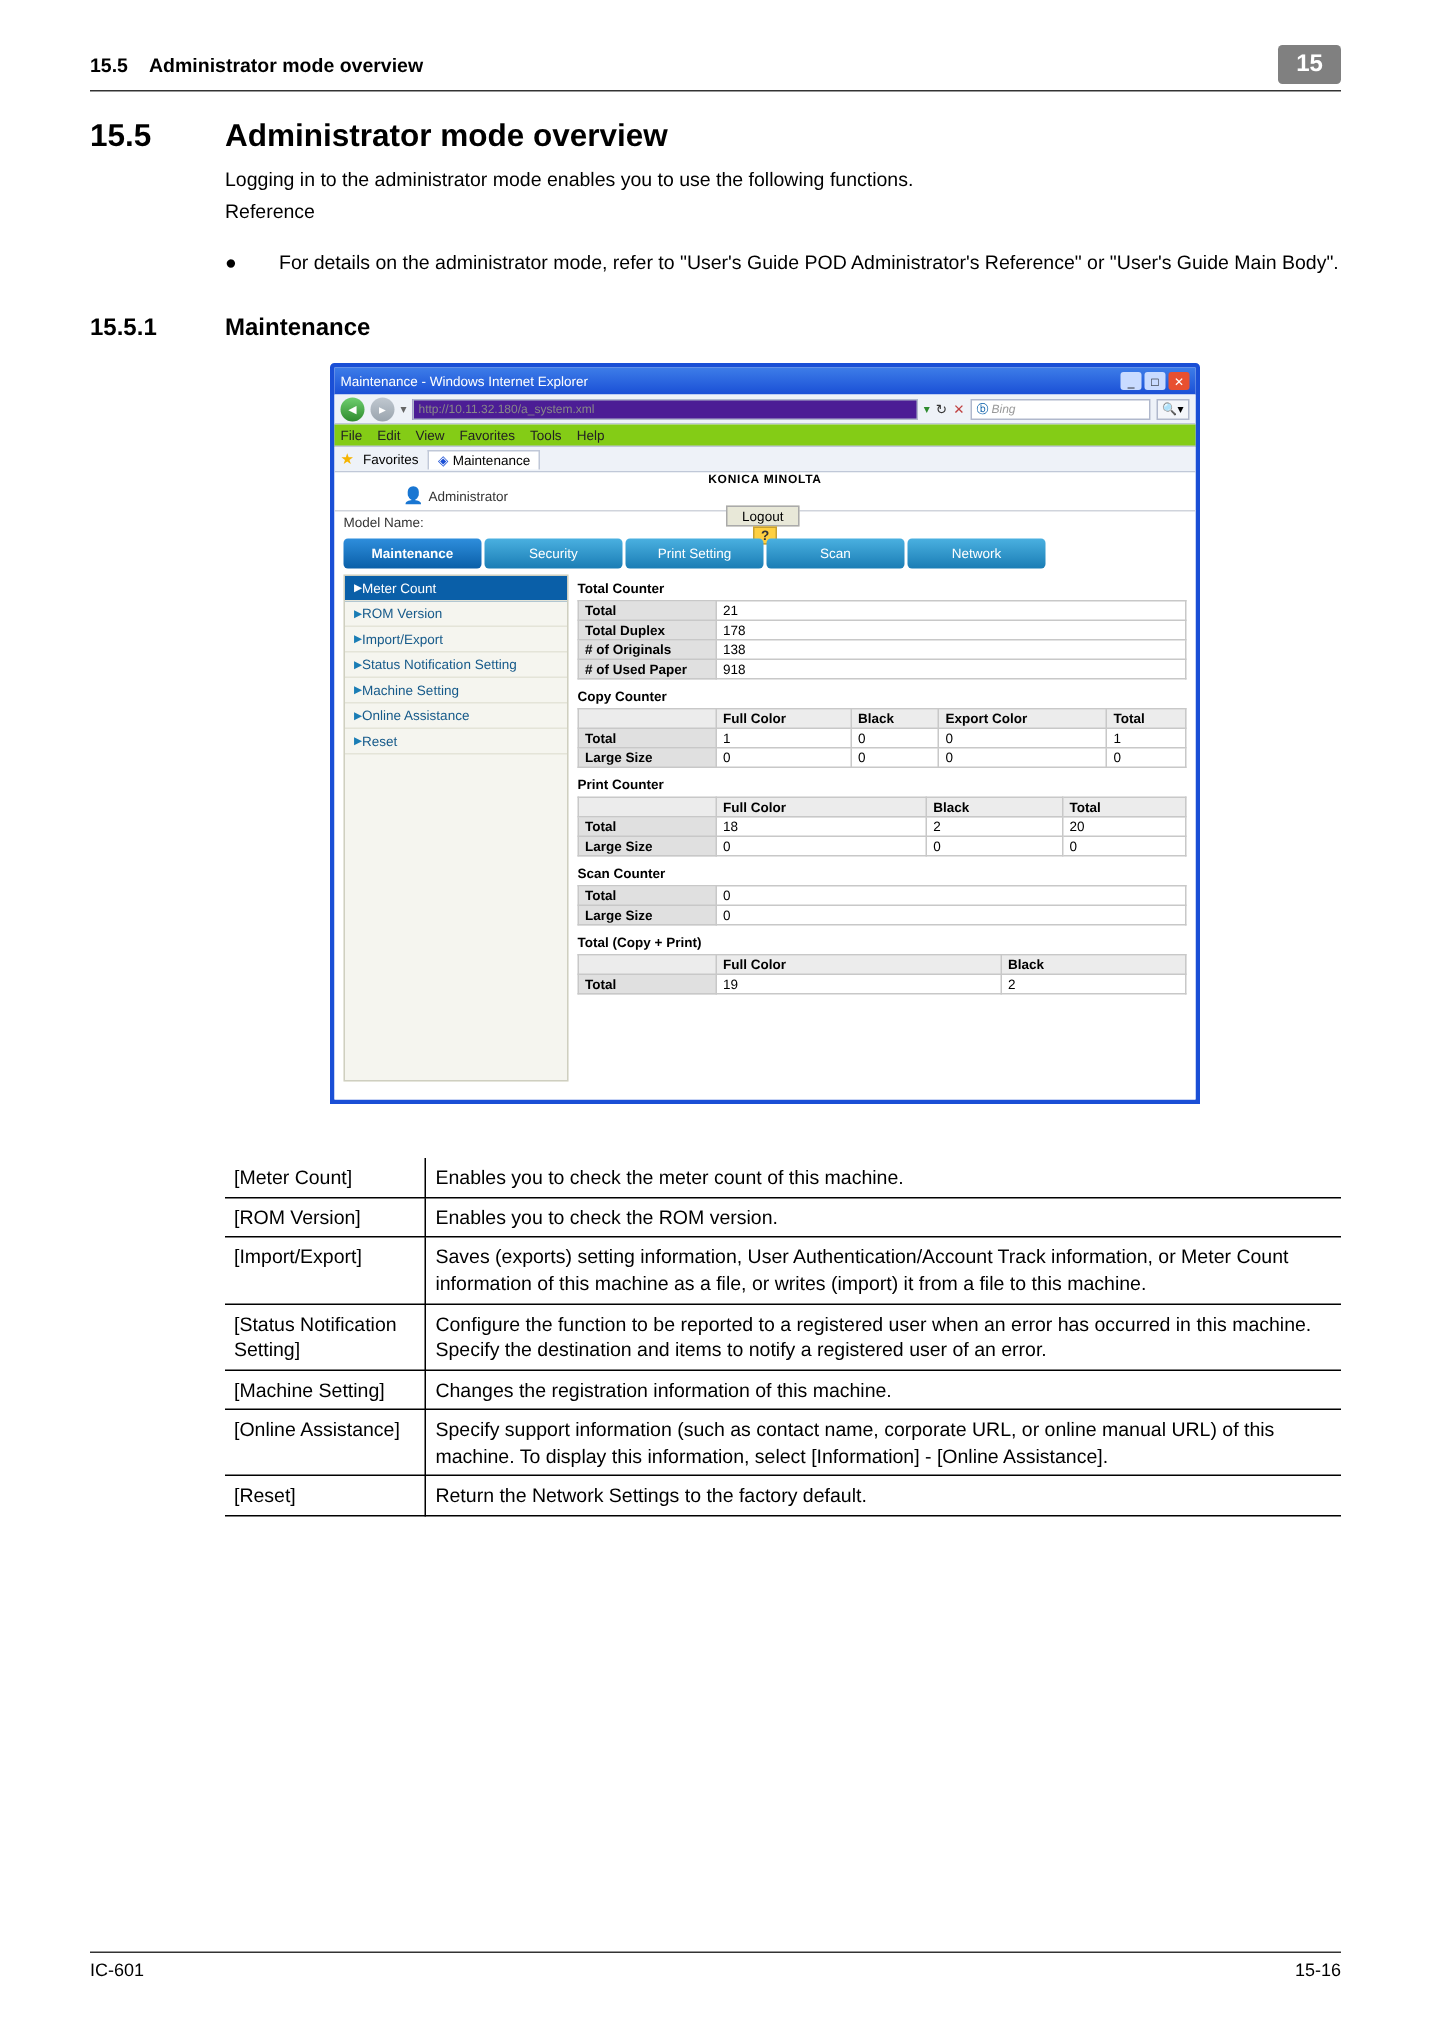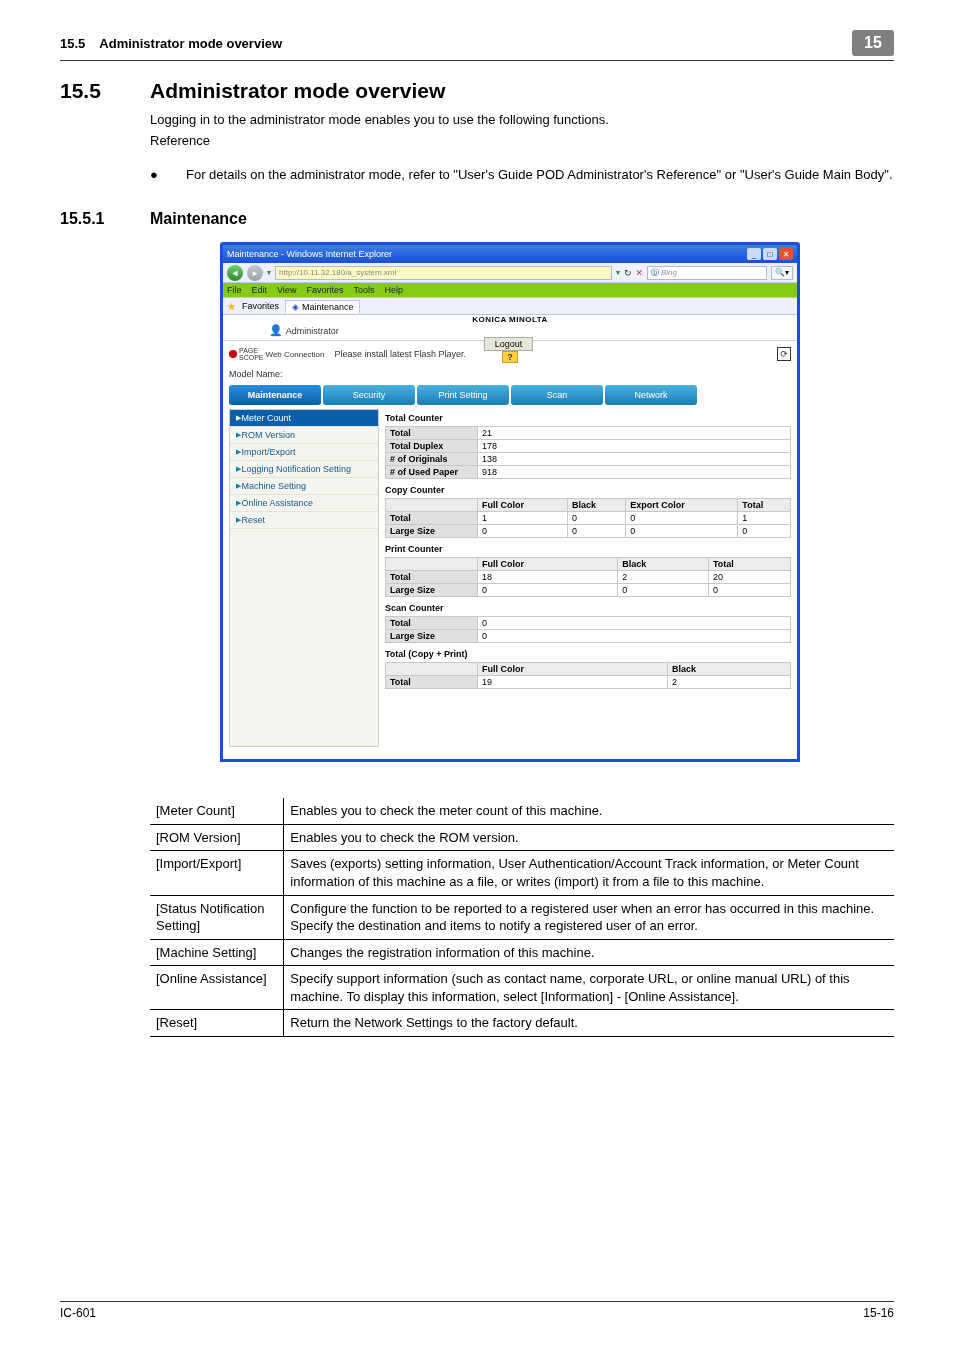--- a/index.html
+++ b/index.html
@@ -125,21 +125,21 @@
     border-radius: 2px;
   }
   .win-btn.close { background: #e85030; color: #fff; }
   .addr-row {
     display:flex; align-items:center; height:20px; background:#eef2f8; padding:0 4px; gap:4px; border-bottom:1px solid #c0c8d8;
   }
   .nav-back, .nav-fwd {
     width:16px;height:16px;border-radius:8px;background:linear-gradient(#6fcf6f,#2e8b2e);display:flex;align-items:center;justify-content:center;color:#fff;font-size:9px;
   }
   .addr-input {
-    flex:1; background:#fef9c3; border:1px solid #b0b8cc; height:14px; font-size:8px; color:#888; padding:0 3px; display:flex; align-items:center;
+    flex:1; background:#4c1d95; border:1px solid #b0b8cc; height:14px; font-size:8px; color:#888; padding:0 3px; display:flex; align-items:center;
   }
   .search-input {
     width:120px; background:#fff; border:1px solid #b0b8cc; height:14px; font-size:8px; color:#4a6; padding:0 3px; display:flex; align-items:center; gap:2px;
   }
   .search-btn { width:22px;height:14px;border:1px solid #b0b8cc;background:#f4f6fa;display:flex;align-items:center;justify-content:center;font-size:8px; }
   .menu-row {
     background:#84cc16; height:15px; padding:0 4px; display:flex; align-items:center; gap:10px; font-size:9px; color:#222; border-bottom:1px solid #c0c8d8;
   }
   .menu-row span { text-decoration: none; }
   .fav-row {
@@ -321,30 +321,20 @@
         <span class="brand-logo"></span>
         <span class="brand-text">KONICA MINOLTA</span>
         <span class="admin-badge">
           <span class="admin-user-icon">👤</span>
           <span>Administrator</span>
         </span>
         <span style="flex:1"></span>
         <button class="logout-btn">Logout</button>
         <span class="help-btn">?</span>
       </div>
-      <div class="sub-brand-row">
-        <span class="sub-brand-logo">
-          <span style="display:inline-block;width:8px;height:8px;border-radius:4px;background:#c00;"></span>
-          <span class="ps" style="white-space:pre-line;">PAGE
-SCOPE</span>
-          <span style="font-weight:normal;">Web Connection</span>
-        </span>
-        <span>Please install latest Flash Player.</span>
-        <span class="refresh-icon">⟳</span>
-      </div>
       <div class="model-row">Model Name:</div>
 
       <div class="tabs-row">
         <div class="tabx active">Maintenance</div>
         <div class="tabx">Security</div>
         <div class="tabx">Print Setting</div>
         <div class="tabx">Scan</div>
         <div class="tabx">Network</div>
       </div>
 
@@ -357,21 +347,21 @@
           <div class="side-item">
               <span class="side-arrow">▶</span>
               <span>ROM Version</span>
             </div>
           <div class="side-item">
               <span class="side-arrow">▶</span>
               <span>Import/Export</span>
             </div>
           <div class="side-item">
               <span class="side-arrow">▶</span>
-              <span>Logging Notification Setting</span>
+              <span>Status Notification Setting</span>
             </div>
           <div class="side-item">
               <span class="side-arrow">▶</span>
               <span>Machine Setting</span>
             </div>
           <div class="side-item">
               <span class="side-arrow">▶</span>
               <span>Online Assistance</span>
             </div>
           <div class="side-item">

